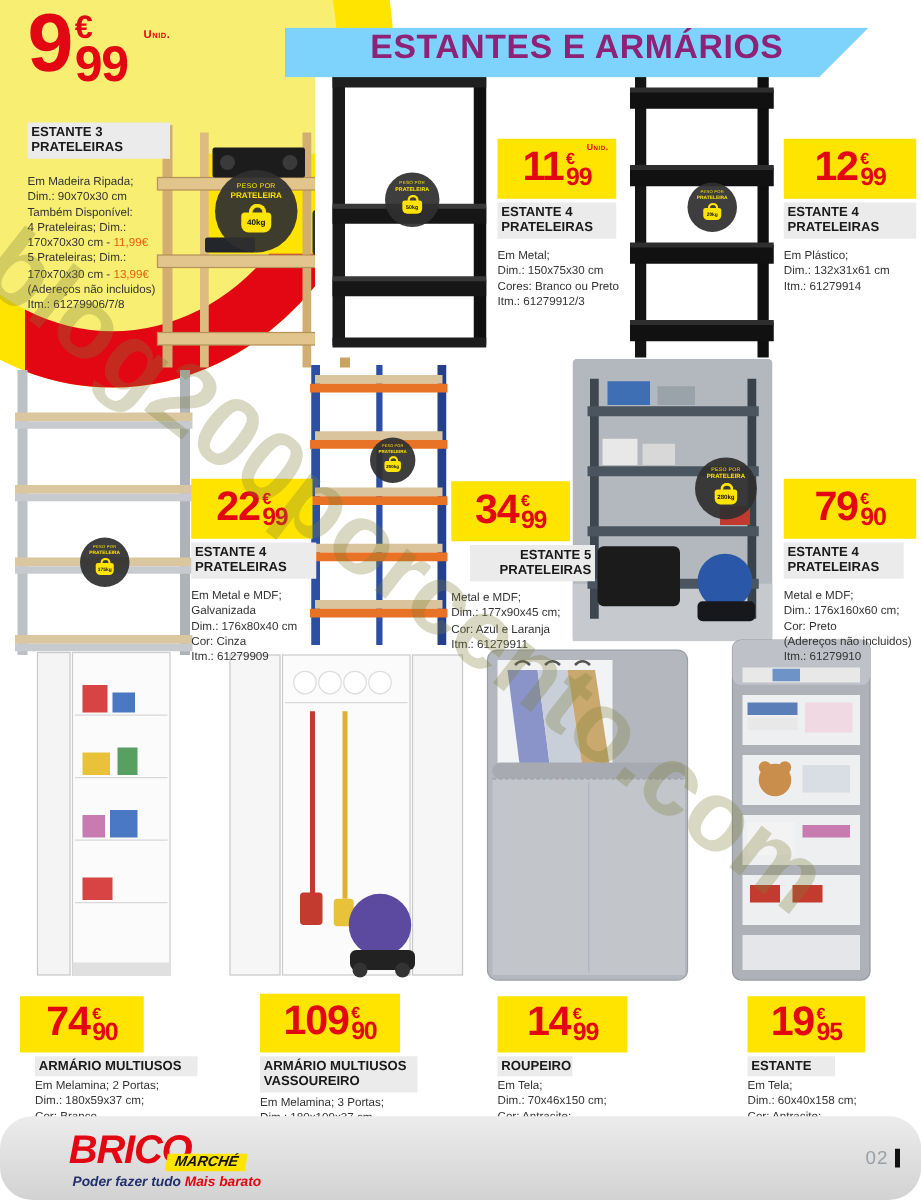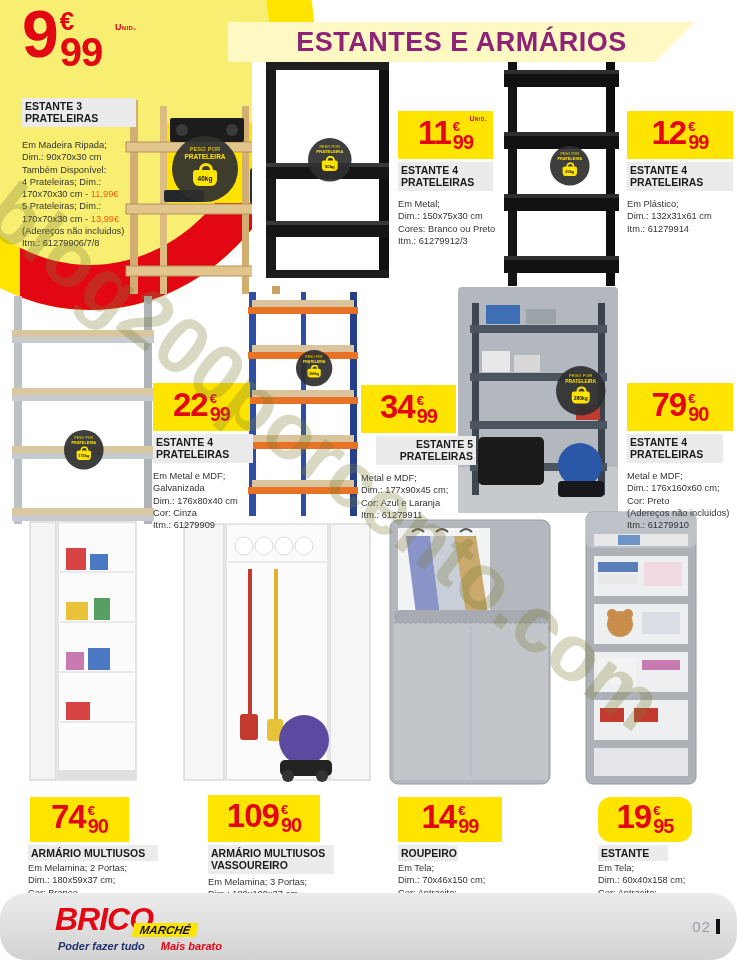--- a/index.html
+++ b/index.html
@@ -1,23 +1,23 @@
 <!DOCTYPE html>
 <html><head>
 <meta charset="utf-8">
 <style>
   html,body{margin:0;padding:0;}
   body{width:737px;height:960px;position:relative;overflow:hidden;background:#fff;
        font-family:"Liberation Sans","DejaVu Sans",sans-serif;}
   
   #bg{position:absolute;left:0;top:0;z-index:0;}
   
-  .title-banner{position:absolute;left:228px;top:22px;width:467px;height:40px;background:#fef9c3;
+  .title-banner{position:absolute;left:228px;top:22px;width:467px;height:40px;background:#7dd3fc;
     clip-path:polygon(0 0,100% 0,calc(100% - 40px) 100%,0 100%);
-    display:flex;align-items:center;justify-content:center;z-index:4;}
+    display:flex;align-items:flex-start;justify-content:center;z-index:4;}
   .title{color:#8E2277;font-weight:bold;font-size:27px;letter-spacing:.5px;}
   
   .pricebox{position:absolute;background:#FFE400;display:flex;align-items:center;justify-content:center;z-index:4;}
   .price{color:#E30613;font-weight:bold;display:flex;align-items:flex-start;line-height:.8;letter-spacing:-1px;}
   .euros{font-size:33px;}
   .minor{display:flex;flex-direction:column;margin-left:2px;align-items:flex-start;}
   .eur{font-size:13px;line-height:1;}
   .cents{font-size:20px;line-height:.9;}
   .unid{position:absolute;top:4px;right:6px;color:#E30613;font-weight:bold;font-size:7px;
         font-variant:small-caps;letter-spacing:.4px;}
@@ -50,21 +50,21 @@
     color:rgba(125,125,55,.30);transform:rotate(38deg);transform-origin:0 0;white-space:nowrap;
     pointer-events:none;}
   
   .footer{position:absolute;left:0;top:893px;width:737px;height:67px;z-index:5;
           background:linear-gradient(180deg,#ececec,#d2d2d2);border-radius:26px;}
   .brico{position:absolute;left:55px;top:8px;font-style:italic;font-weight:bold;font-size:32px;
          color:#E30613;letter-spacing:-1px;}
   .marche{position:absolute;left:133px;top:30px;background:#FFE400;color:#111;font-style:italic;
           font-weight:bold;font-size:11.5px;padding:1px 7px;transform:skew(-10deg);}
   .tagline{position:absolute;left:58px;top:47px;font-style:italic;font-weight:bold;font-size:11px;color:#22306B;}
-  .tagline .accent{color:#E30613;margin-left:16px;}
+  .tagline .accent{color:#E30613;margin-left:3px;}
   .legal{position:absolute;left:238px;top:30px;width:395px;font-size:7.2px;color:#D8515C;
          text-align:center;line-height:1.35;}
   .pagenum{position:absolute;right:26px;top:25px;font-size:15px;color:#9aa0a6;letter-spacing:1px;text-align:right;}
   .pagebar{position:absolute;right:17px;top:26px;width:4px;height:15px;background:#111;}
 </style>
 </head>
 <body>
 
 <svg id="bg" width="737" height="960">
   <defs>
@@ -338,21 +338,21 @@
     <rect x="38" y="34" width="20" height="22" fill="#D84343"></rect>
       <rect x="62" y="40" width="18" height="16" fill="#4A78C2"></rect>
     <rect x="38" y="88" width="22" height="18" fill="#E8C33A"></rect>
       <rect x="66" y="84" width="16" height="22" fill="#58A061"></rect>
     <rect x="38" y="138" width="18" height="18" fill="#C87BB0"></rect>
       <rect x="60" y="134" width="22" height="22" fill="#4A78C2"></rect>
     <rect x="38" y="188" width="24" height="18" fill="#D84343"></rect>
     <rect x="30" y="256" width="78" height="10" fill="#E0E0E0"></rect>
   </svg>
 </div>
-<div class="pricebox" style="left:30px;top:797px;width:99px;height:45px;">
+<div class="pricebox" style="left:16px;top:797px;width:99px;height:45px;">
   <div class="price">
       <span class="euros">74</span>
     <span class="minor">
         <span class="eur">€</span>
     <span class="cents">90</span>
       </span>
     </div>
 </div>
 <div class="namebar" style="left:28px;top:845px;width:130px;">ARMÁRIO MULTIUSOS</div>
 <div class="desc" style="left:28px;top:862px;width:130px;">
@@ -452,21 +452,21 @@
     <rect x="64" y="104" width="38" height="22" fill="#D8DEE4"></rect>
     <rect x="16" y="144" width="94" height="40" fill="#EDEFF1"></rect>
     <rect x="20" y="150" width="38" height="26" fill="#F3F3F3"></rect>
       <rect x="64" y="152" width="38" height="10" fill="#C87BB0"></rect>
     <rect x="16" y="192" width="94" height="40" fill="#EDEFF1"></rect>
     <rect x="22" y="200" width="24" height="14" fill="#C23B2E"></rect>
       <rect x="56" y="200" width="24" height="14" fill="#C23B2E"></rect>
     <rect x="16" y="240" width="94" height="28" fill="#E4E6E9"></rect>
   </svg>
 </div>
-<div class="pricebox" style="left:598px;top:797px;width:94px;height:45px;border-radius:13px;">
+<div class="pricebox" style="left:598px;top:797px;width:94px;height:45px;">
   <div class="price">
       <span class="euros">19</span>
     <span class="minor">
         <span class="eur">€</span>
     <span class="cents">95</span>
       </span>
     </div>
 </div>
 <div class="namebar" style="left:598px;top:845px;width:70px;">ESTANTE</div>
 <div class="desc" style="left:598px;top:862px;width:135px;">

